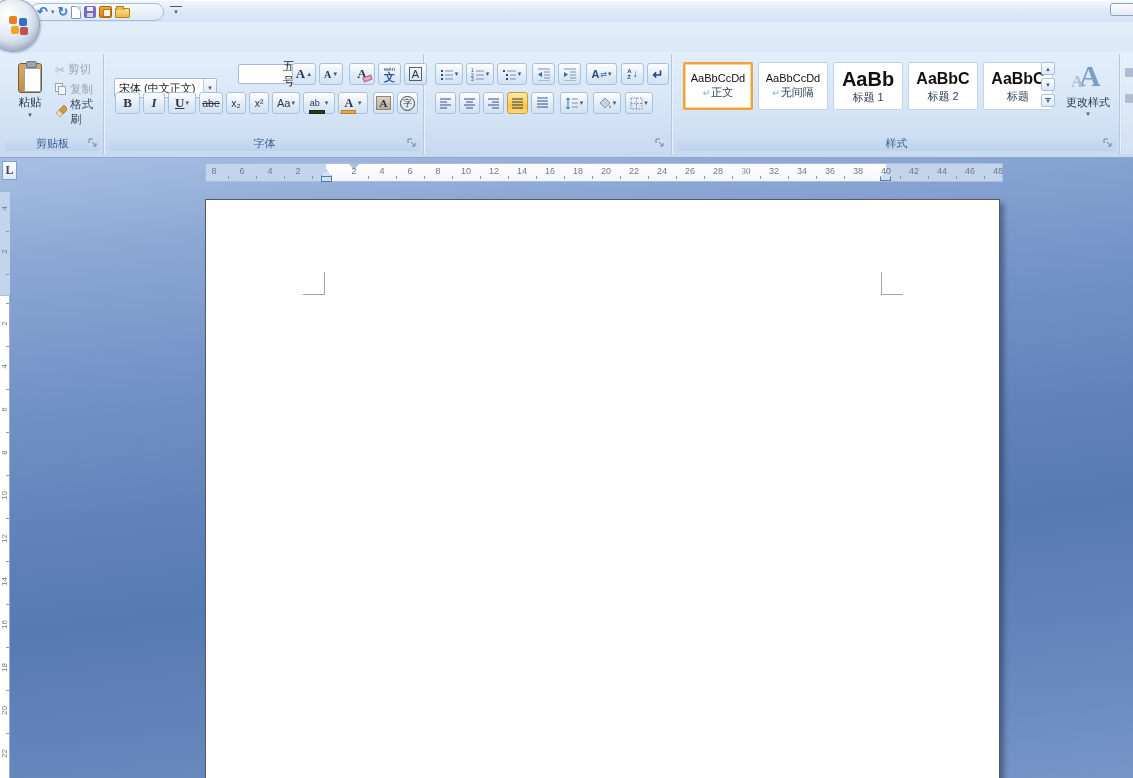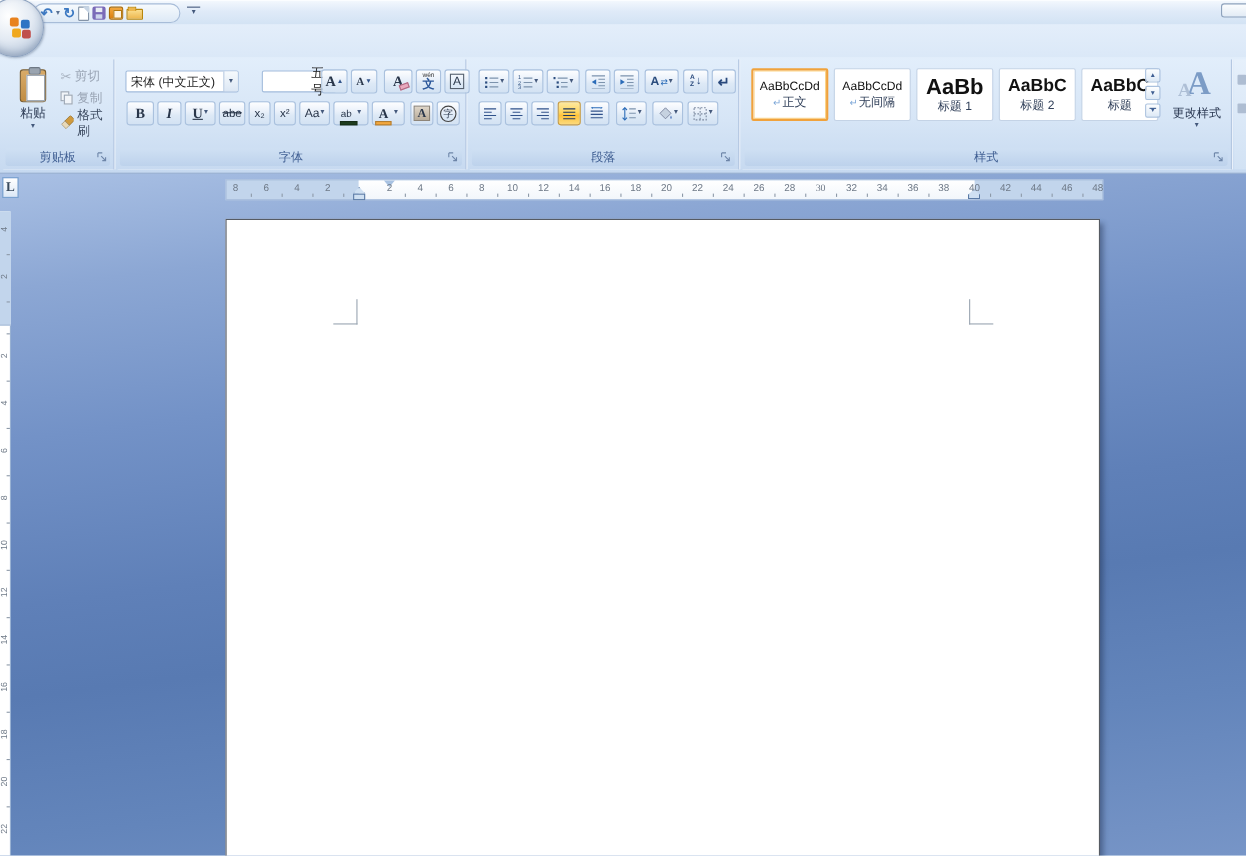--- a/index.html
+++ b/index.html
@@ -208,21 +208,21 @@
       <div class="group-label">剪贴板</div>
       <span class="launcher" style="right:4px;">
         <svg width="11" height="11">
             <path d="M2 2h4M2 2v4" stroke="#6d85a8" fill="none"></path>
             <path d="M5 5l4 4M9 6v3h-3" stroke="#6d85a8" fill="none"></path>
           </svg>
       </span>
     </div>
 
     <div class="group" style="left:106px;width:318px;">
-      <div class="combo" style="left:8px;top:10px;width:103px;">
+      <div class="combo" style="left:8px;top:24px;width:103px;">
         <span style="font-size:11px;">宋体 (中文正文)</span>
         <span class="cbx">
             <span class="caret">▾</span>
           </span>
       </div>
       <div class="combo" style="left:132px;top:10px;width:68px;padding-left:44px;">
         <span>五号</span>
         <span class="cbx">
             <span class="caret">▾</span>
           </span>
@@ -429,21 +429,20 @@
         <span class="caret">▾</span>
       </div>
       <div class="mbtn" style="left:199px;top:38px;width:28px;">
         <svg width="13" height="13">
             <rect x="1" y="1" width="11" height="11" fill="none" stroke="#7d8aa0" stroke-dasharray="1.6,1.4"></rect>
             <path d="M6.5 1v11M1 6.5h11" stroke="#7d8aa0" stroke-dasharray="1.6,1.4"></path>
           </svg>
         <span class="caret">▾</span>
       </div>
 
-      <div class="group-label">段落</div>
       <span class="launcher" style="right:5px;">
         <svg width="11" height="11">
             <path d="M2 2h4M2 2v4" stroke="#6d85a8" fill="none"></path>
             <path d="M5 5l4 4M9 6v3h-3" stroke="#6d85a8" fill="none"></path>
           </svg>
       </span>
     </div>
 
     <div class="group" style="left:674px;width:446px;">
       <div class="style-item sel" style="left:9px;">

